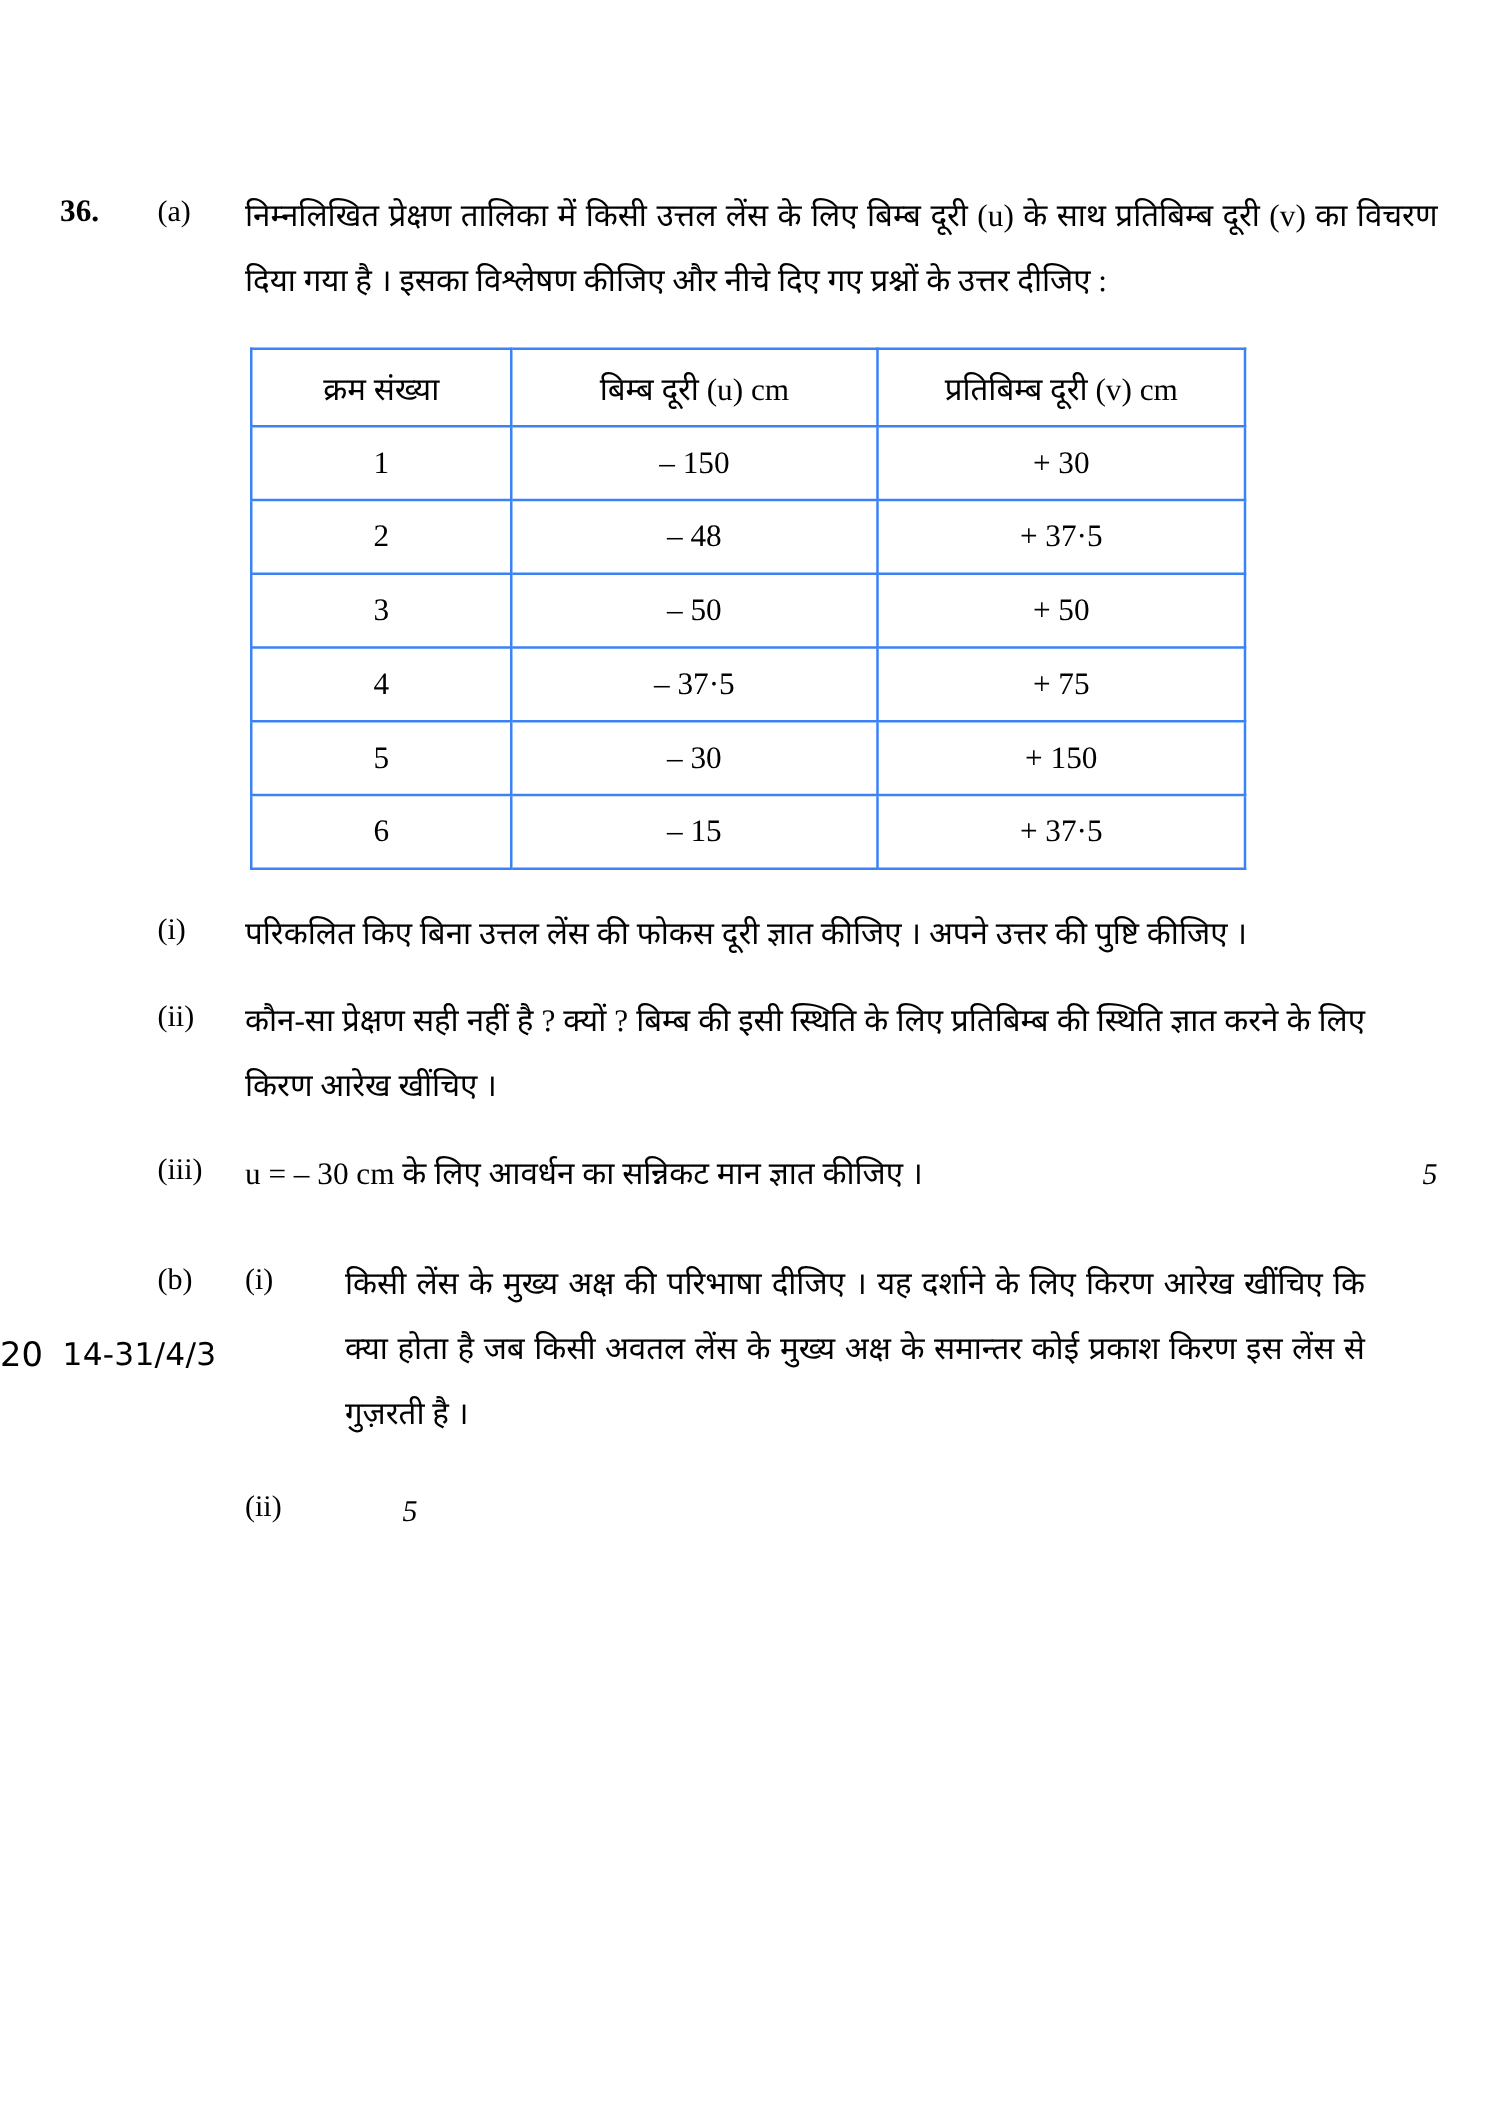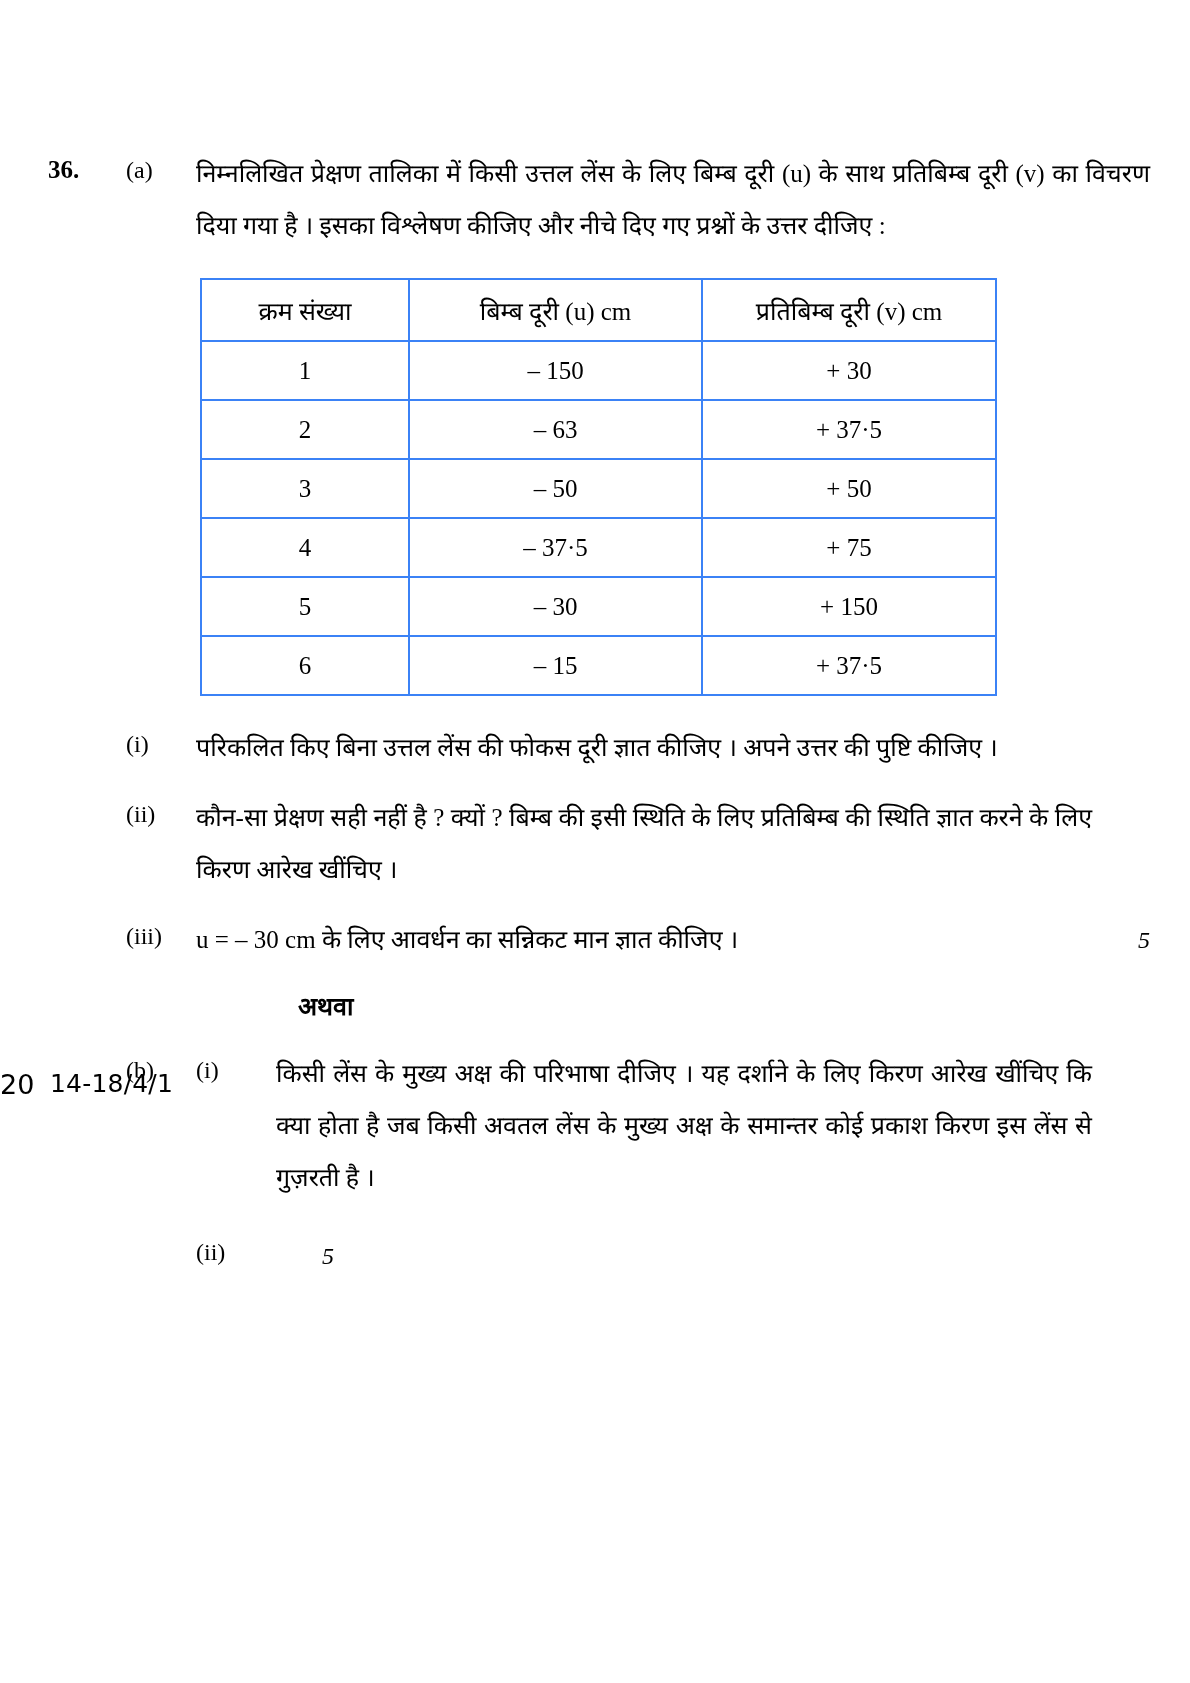--- a/index.html
+++ b/index.html
@@ -176,21 +176,21 @@
           </tr>
         </thead>
         <tbody>
           <tr>
             <td>1</td>
             <td>– 150</td>
             <td>+ 30</td>
           </tr>
           <tr>
             <td>2</td>
-            <td>– 63</td>
+            <td>– 48</td>
             <td>+ 37·5</td>
           </tr>
           <tr>
             <td>3</td>
             <td>– 50</td>
             <td>+ 50</td>
           </tr>
           <tr>
             <td>4</td>
             <td>– 37·5</td>
@@ -232,21 +232,20 @@
 
     <div class="qrow">
       <div class="qnum"></div>
       <div class="qalpha">(iii)</div>
       <div class="qbody nojust">u = – 30 cm के लिए आवर्धन का सन्निकट मान ज्ञात कीजिए ।</div>
       <div class="marks">5</div>
     </div>
 
     <div class="gap-sm"></div>
 
-    <div class="athwa">अथवा</div>
 
     <div class="gap-sm"></div>
 
     <div class="qrow">
       <div class="qnum"></div>
       <div class="qalpha">(b)</div>
       <div class="qroman">(i)</div>
       <div class="qbody">किसी लेंस के मुख्य अक्ष की परिभाषा दीजिए । यह दर्शाने के लिए किरण आरेख खींचिए कि क्या होता है जब किसी अवतल लेंस के मुख्य अक्ष के समान्तर कोई प्रकाश किरण इस लेंस से गुज़रती है ।</div>
       <div class="marks"></div>
     </div>
@@ -256,17 +255,17 @@
     <div class="qrow">
       <div class="qnum"></div>
       <div class="qalpha"></div>
       <div class="qroman">(ii)</div>
       <div class="marks">5</div>
     </div>
 
   </div>
 
   <div class="footer">
-    <div class="footer-code">14-18/4/1</div>
+    <div class="footer-code">14-31/4/3</div>
     <div class="footer-page">20</div>
   </div>
 
 </div>
 
 </body></html>

